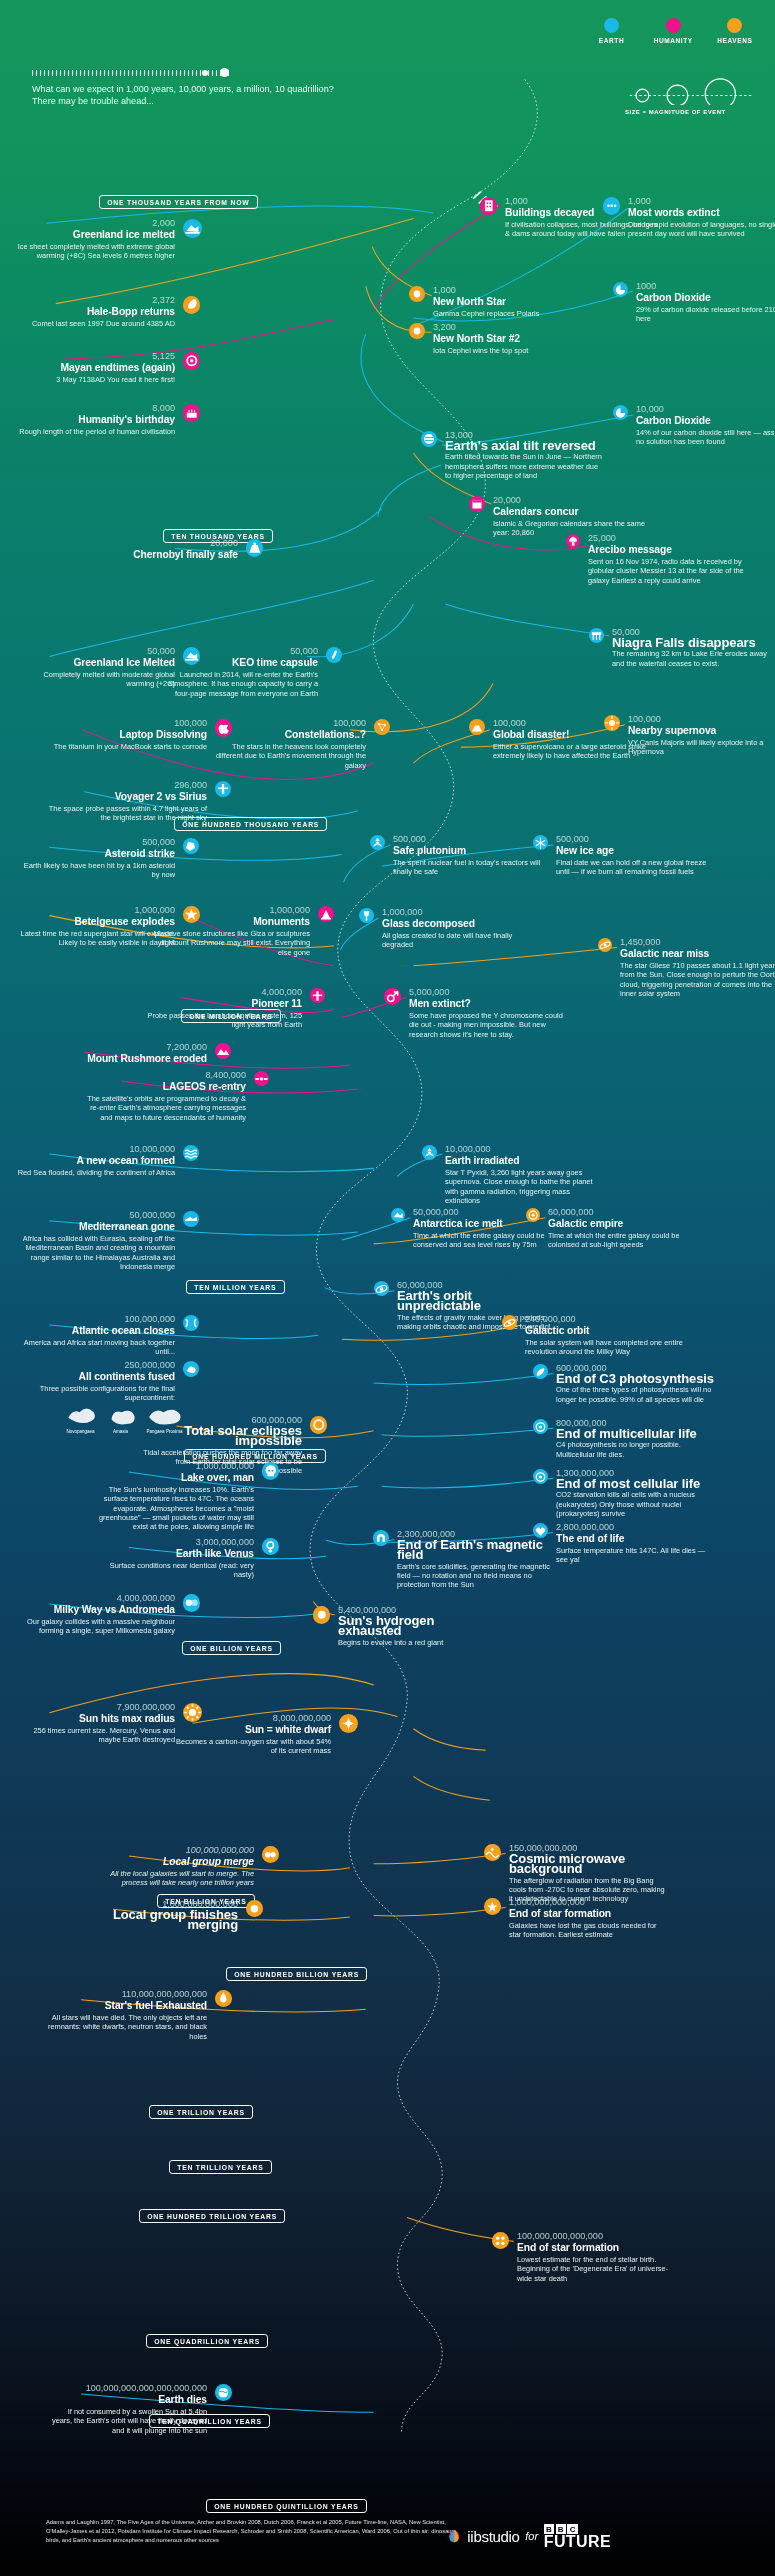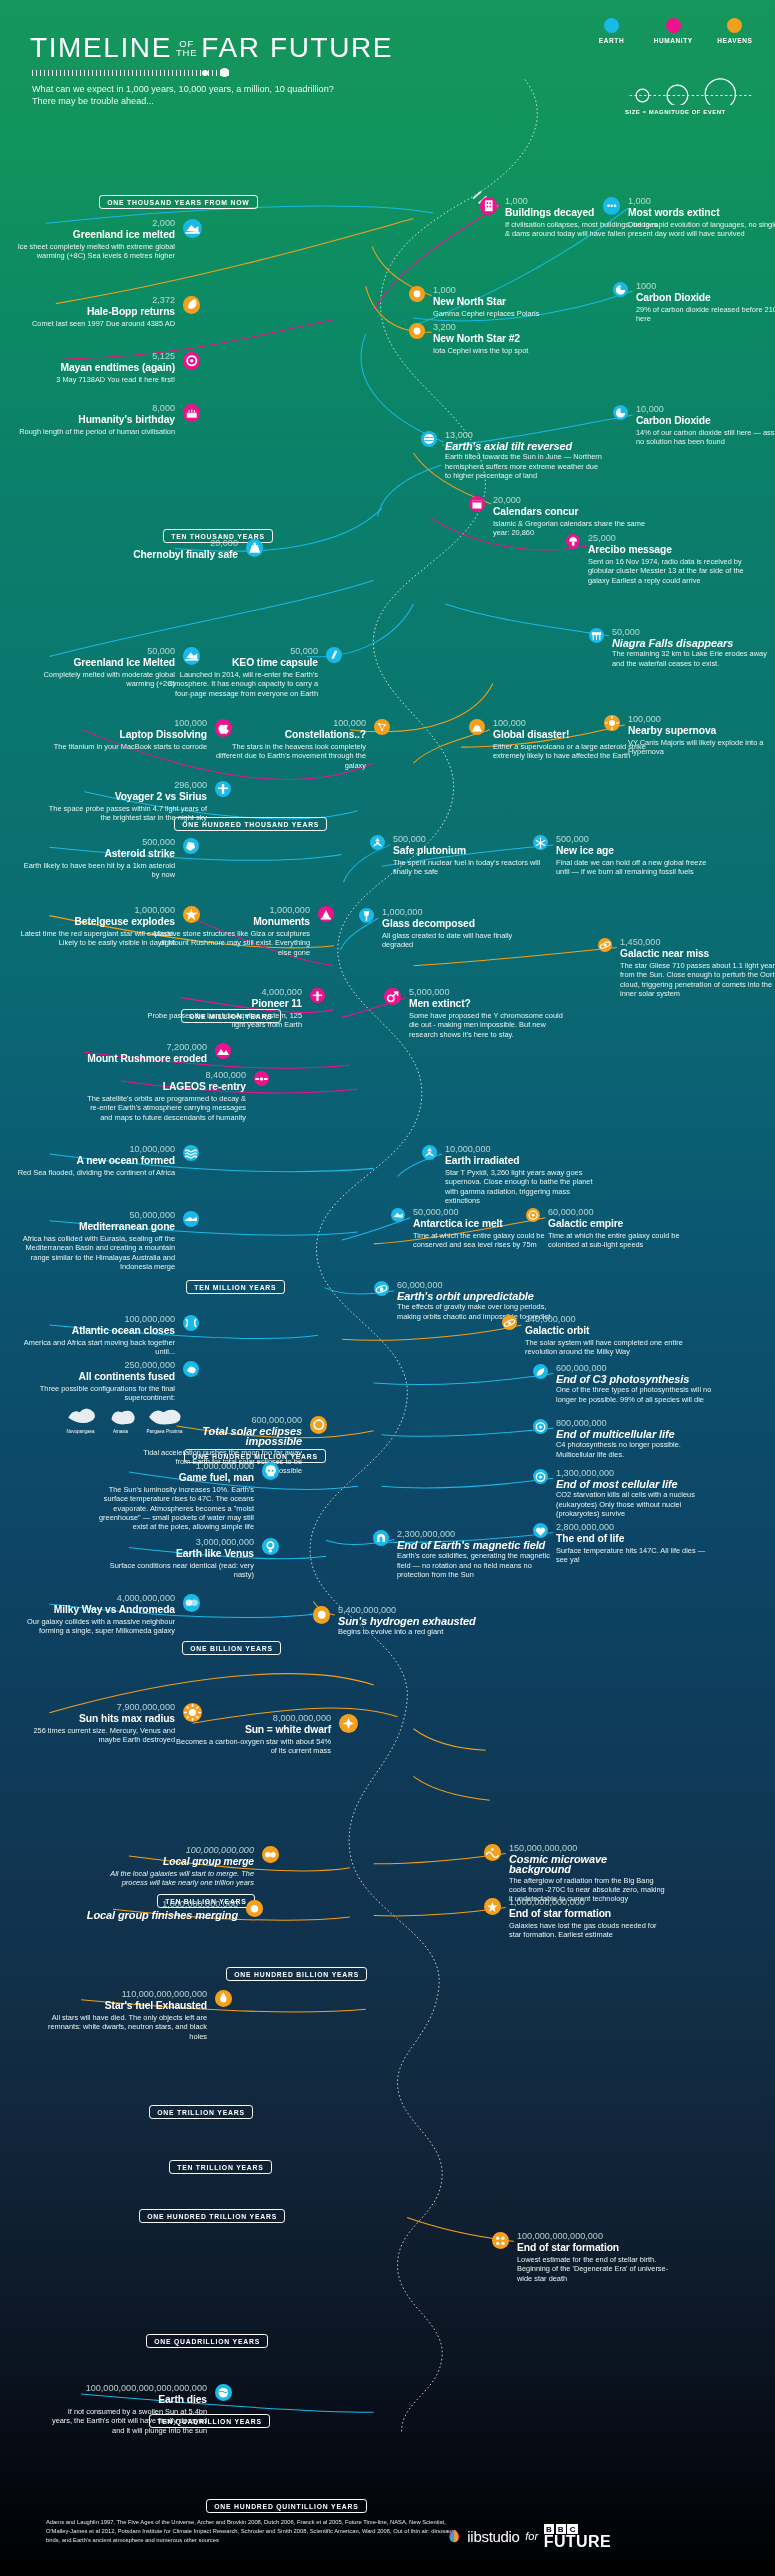--- a/index.html
+++ b/index.html
@@ -60,21 +60,21 @@
           font-size:6.8px; font-weight:bold; letter-spacing:0.8px; color:#fff; white-space:nowrap;
           background:rgba(0,0,0,0.04); }
 
   
   .ev { position:absolute; width:159px; }
   .ev.r { text-align:right; }
   .ev.l { text-align:left; }
   .ev .yr { font-size:9.1px; color:#cfe9e4; font-weight:300; line-height:9.5px; opacity:.85; }
   .ev .ttl { font-size:10.3px; font-weight:bold; line-height:12px; color:#fff; margin-top:0px;
              letter-spacing:-0.1px; }
-  .ev .ttl.sm { font-size:11px; line-height:10.3px;font-style:italic; }
+  .ev .ttl.sm { font-size:13px; line-height:10.3px; }
   .ev .dsc { font-size:7.4px; line-height:9.2px; color:#e7f4f1; margin-top:1.6px; font-weight:300; }
   .ev .node { position:absolute; border-radius:50%; display:flex; align-items:center; justify-content:center;
               top:0px; }
   .ev.r .node { right:-27px; }
   .ev.l .node { left:-27px; }
   .ev .node svg { display:block; }
 
   .c-earth { background:#19b9e8; }
   .c-hum   { background:#f0118d; }
   .c-heav  { background:#f5a01c; }
@@ -183,23 +183,20 @@
   <path class="v" d="M162 2335 C 280 2350, 380 2360, 440 2350"></path>
   <path class="v" d="M636 2332 C 580 2340, 520 2345, 470 2345"></path>
   <path class="v" d="M142 2402 C 260 2415, 370 2420, 440 2412"></path>
   <path class="v" d="M636 2400 C 580 2408, 520 2412, 470 2410"></path>
   <path class="v" d="M102 2516 C 250 2530, 380 2535, 460 2528"></path>
   <path class="v" d="M646 2820 C 580 2812, 540 2800, 512 2790"></path>
   <path class="e" d="M102 3012 C 250 3025, 380 3035, 470 3035"></path>
 </svg>
 
 <div id="header">
-  <div class="title">
-    <span>TIMELINE</span><span class="of"><b>OF</b><b>THE</b></span><span>FAR FUTURE</span>
-  </div>
 
   <div class="rule">
     <div class="big" style="left:170px;width:5.6px;height:5.6px;top:0;"></div>
     <div class="big" style="left:188px;"></div>
   </div>
 
   <div class="subtitle">
     <div>What can we expect in 1,000 years, 10,000 years, a million, 10 quadrillion?</div>
     <div>There may be trouble ahead...</div>
   </div>
@@ -739,21 +736,21 @@
     </div>
     <div class="ev r" style="left: 95px; top: 1462px;">
       <div class="node c-earth" style="width: 17.5px; height: 17.5px; right: -25.4px;">
         <svg width="17.5" height="17.5" viewBox="0 0 16 16">
           <path d="M8 3a4.5 4.5 0 0 0-3 8v2h6v-2a4.5 4.5 0 0 0-3-8z" fill="#fff"></path>
           <circle cx="6.4" cy="8" r="1" fill="#19b9e8"></circle>
           <circle cx="9.6" cy="8" r="1" fill="#19b9e8"></circle>
         </svg>
       </div>
       <div class="yr">1,000,000,000</div>
-      <div class="ttl">Game fuel, man</div>
+      <div class="ttl">Lake over, man</div>
       <div class="dsc">The Sun's luminosity increases 10%. Earth's surface temperature rises to 47C. The oceans evaporate. Atmospheres becomes a "moist greenhouse" — small pockets of water may still exist at the poles, allowing simple life</div>
     </div>
     <div class="ev l" style="left: 556px; top: 1469px;">
       <div class="node c-earth" style="width: 15px; height: 15px; left: -23px;">
         <svg width="16" height="16" viewBox="0 0 16 16">
           <circle cx="8" cy="8" r="4.5" fill="none" stroke="#fff" stroke-width="1.4"></circle>
           <circle cx="8" cy="8" r="1.6" fill="#fff"></circle>
         </svg>
       </div>
       <div class="yr">1,300,000,000</div>

